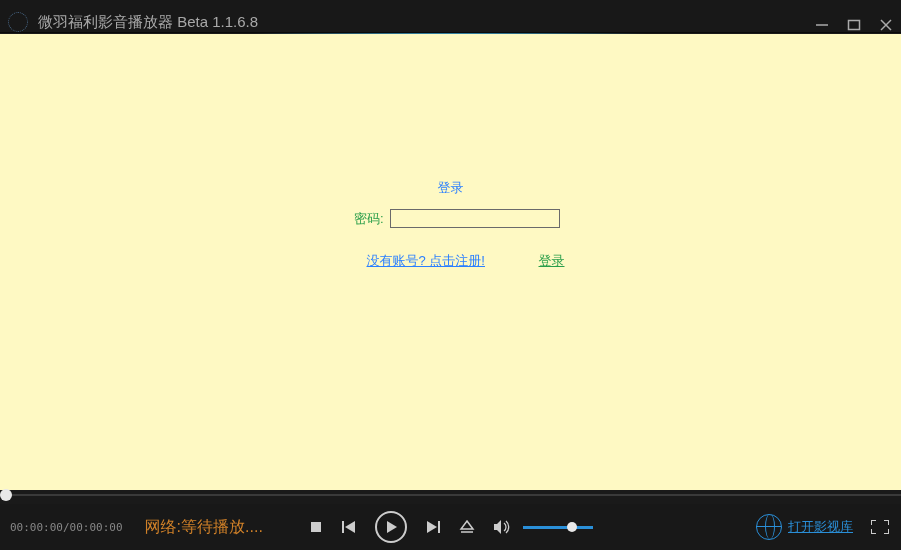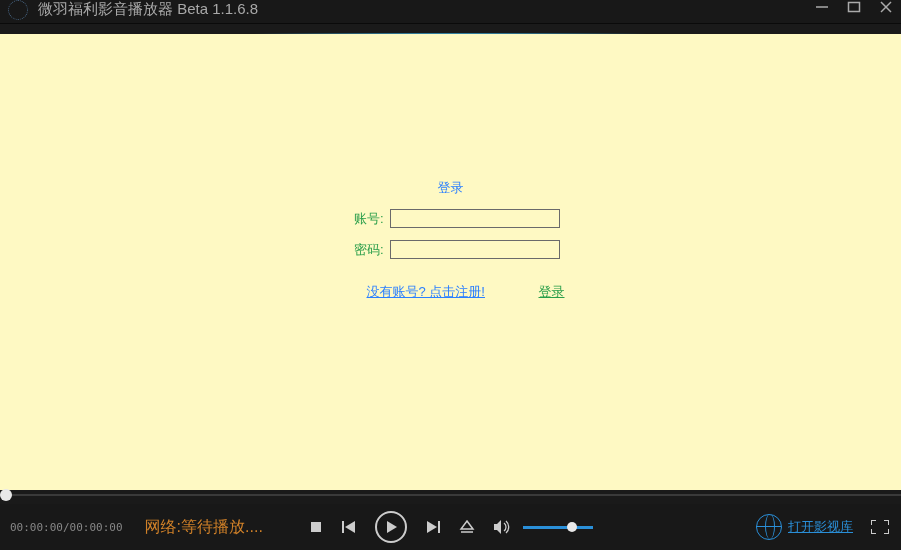--- a/index.html
+++ b/index.html
@@ -5,24 +5,24 @@
     * { margin: 0; padding: 0; box-sizing: border-box; }
     body {
       width: 901px;
       height: 550px;
       background: #1a1a1a;
       font-family: "Microsoft YaHei", sans-serif;
       overflow: hidden;
       position: relative;
     }
     .titlebar {
-      height: 24px;
+      height: 33px;
       background: #181818;
       display: flex;
-      align-items: flex-start;
+      align-items: flex-end;
       padding: 0 8px;
       border-bottom: 1px solid #0a0a0a;
     }
     .app-icon {
       width: 20px;
       height: 20px;
       border: 1px dotted #4a6a8a;
       border-radius: 50%;
       margin-right: 10px;
     }
@@ -263,24 +263,20 @@
         <line x1="12" y1="2" x2="2" y2="12" stroke="#aaa" stroke-width="1.5"></line>
       </svg>
   </div>
 </div>
 <div class="top-glow"></div>
 
 <div class="content">
   <div class="login-panel">
     <div class="login-title">登录</div>
     <div class="form-row">
-      <span class="form-label">账号:</span>
-      <input class="form-input" type="text" style="">
-    </div>
-    <div class="form-row">
       <span class="form-label">密码:</span>
       <input class="form-input" type="password" style="">
     </div>
     <div class="link-row">
       <a class="register-link">没有账号? 点击注册!</a>
       <a class="login-link">登录</a>
     </div>
   </div>
 </div>
 

